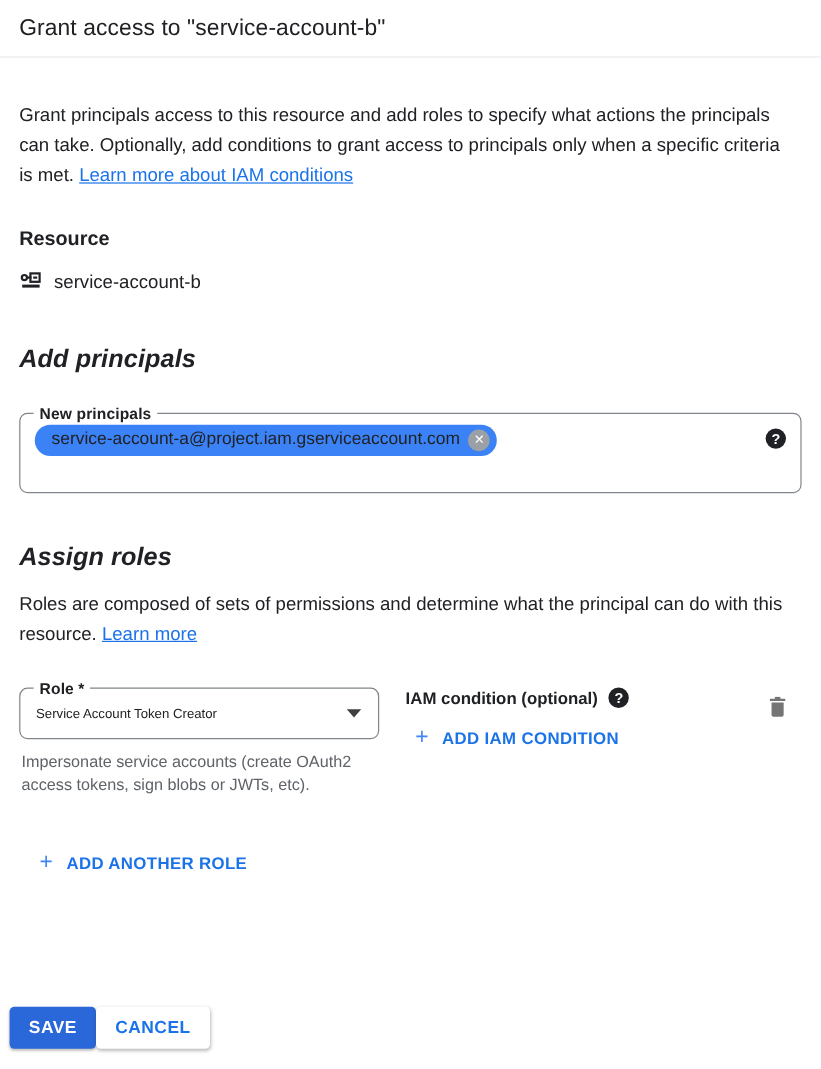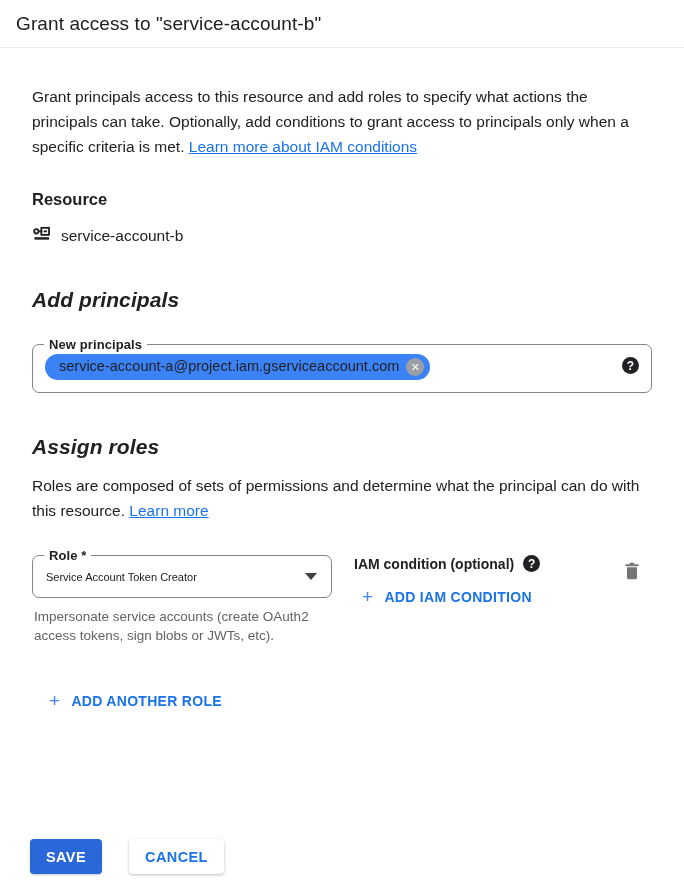--- a/index.html
+++ b/index.html
@@ -15,21 +15,21 @@
   .dialog-header {
     padding: 13px 16px 12px 16px;
     border-bottom: 1px solid #e8eaed;
   }
   .dialog-title {
     font-size: 19px;
     font-weight: 400;
     color: #202124;
     letter-spacing: 0.1px;
   }
-  .content { padding: 0 32px; }
+  .content { padding: 0 16px; }
 
   .intro {
     margin-top: 36px;
     font-size: 15.5px;
     line-height: 25px;
     max-width: 645px;
     color: #202124;
   }
   a.link, .link {
     color: #1a73e8;
@@ -83,21 +83,21 @@
     padding: 0 5px;
     font-size: 13px;
     font-weight: 700;
     color: #202124;
     letter-spacing: 0.1px;
     line-height: 17px;
     white-space: nowrap;
   }
   .principals-field {
     margin-top: 32px;
-    height: 49px;
+    height: 67px;
     padding: 9px 12px;
     display: flex;
     align-items: flex-start;
     justify-content: space-between;
   }
   .chip {
     display: inline-flex;
     align-items: flex-start;
     gap: 7px;
     background: #3b82f6;
@@ -202,24 +202,24 @@
     justify-content: center;
     padding-top: 5px;
     cursor: pointer;
   }
   .add-another-role {
     margin-top: 46px;
     margin-left: 17px;
   }
   .actions {
     position: absolute;
-    left: 30px;
+    left: 8px;
     top: 839px;
     display: flex;
-    gap: 27px;
+    gap: 0;
   }
   .btn {
     height: 35px;
     padding: 0 16px;
     border-radius: 4px;
     font-family: "Liberation Sans", sans-serif;
     font-size: 14.5px;
     font-weight: 700;
     letter-spacing: 0.4px;
     display: inline-flex;

